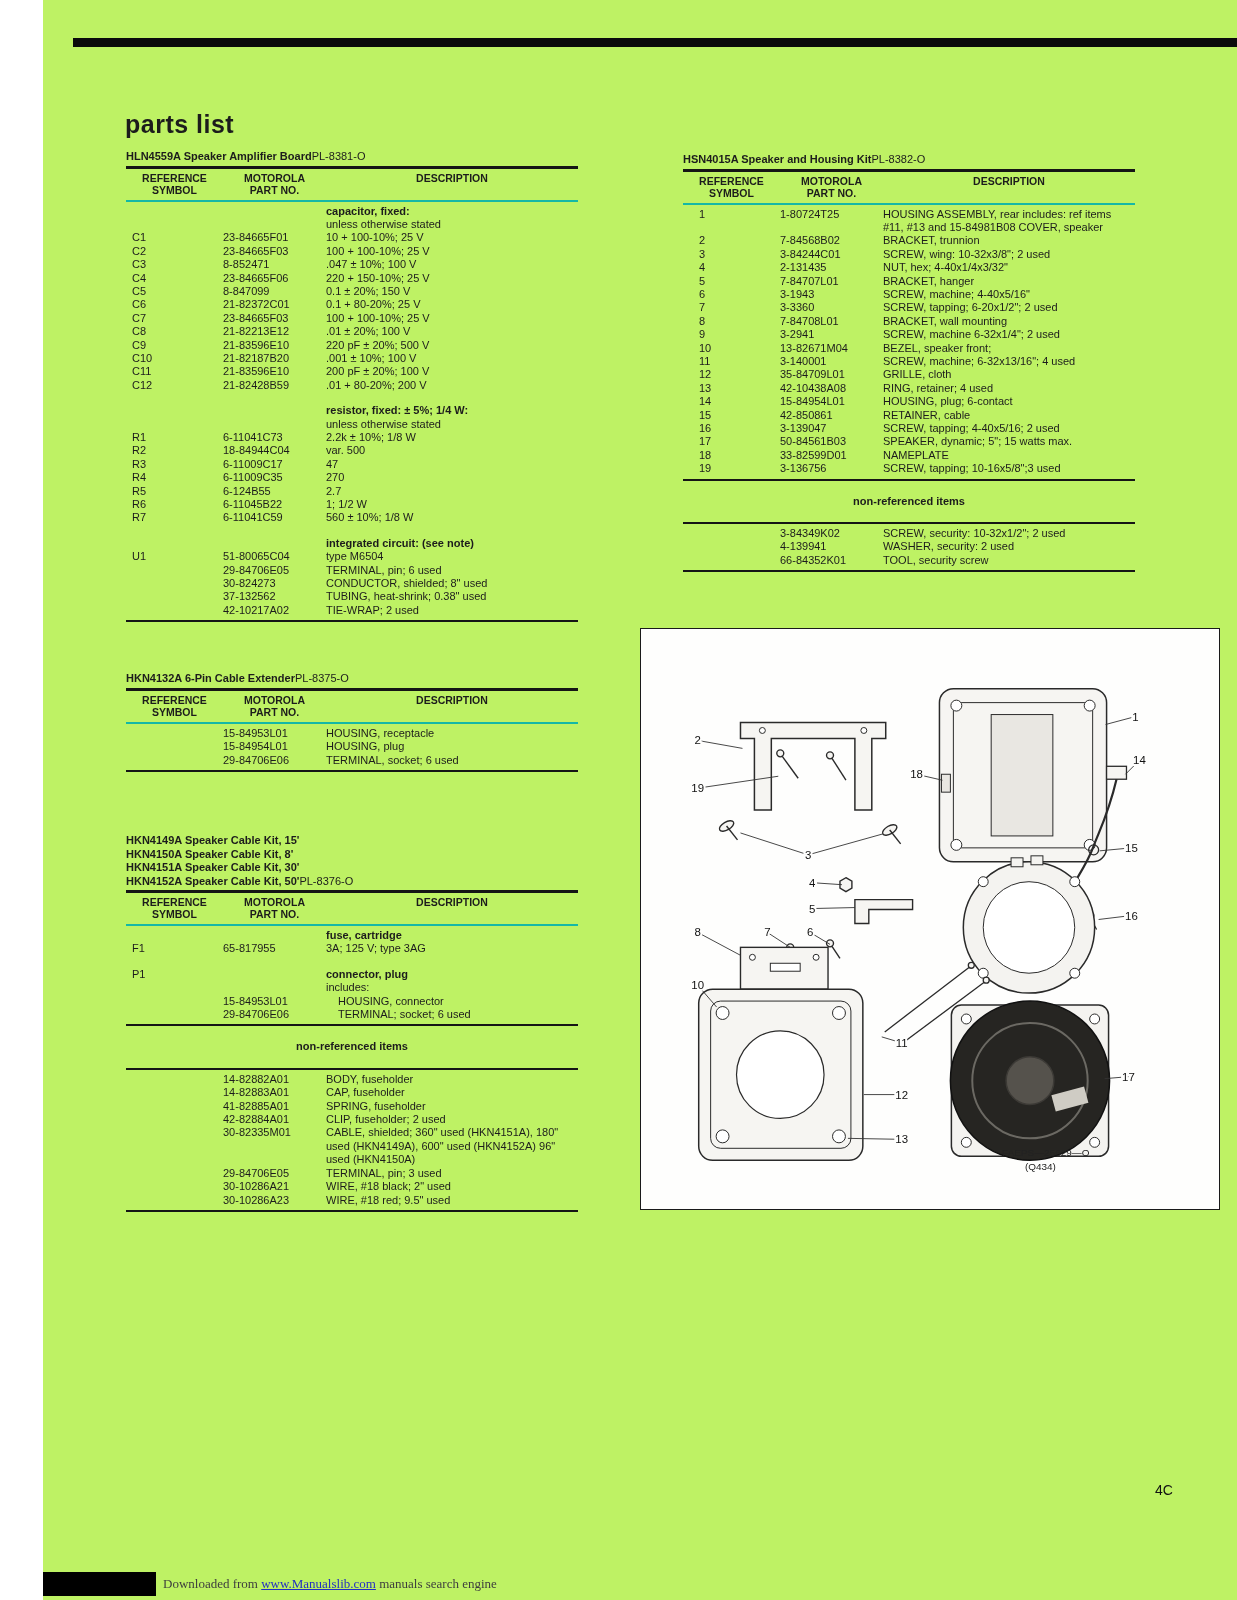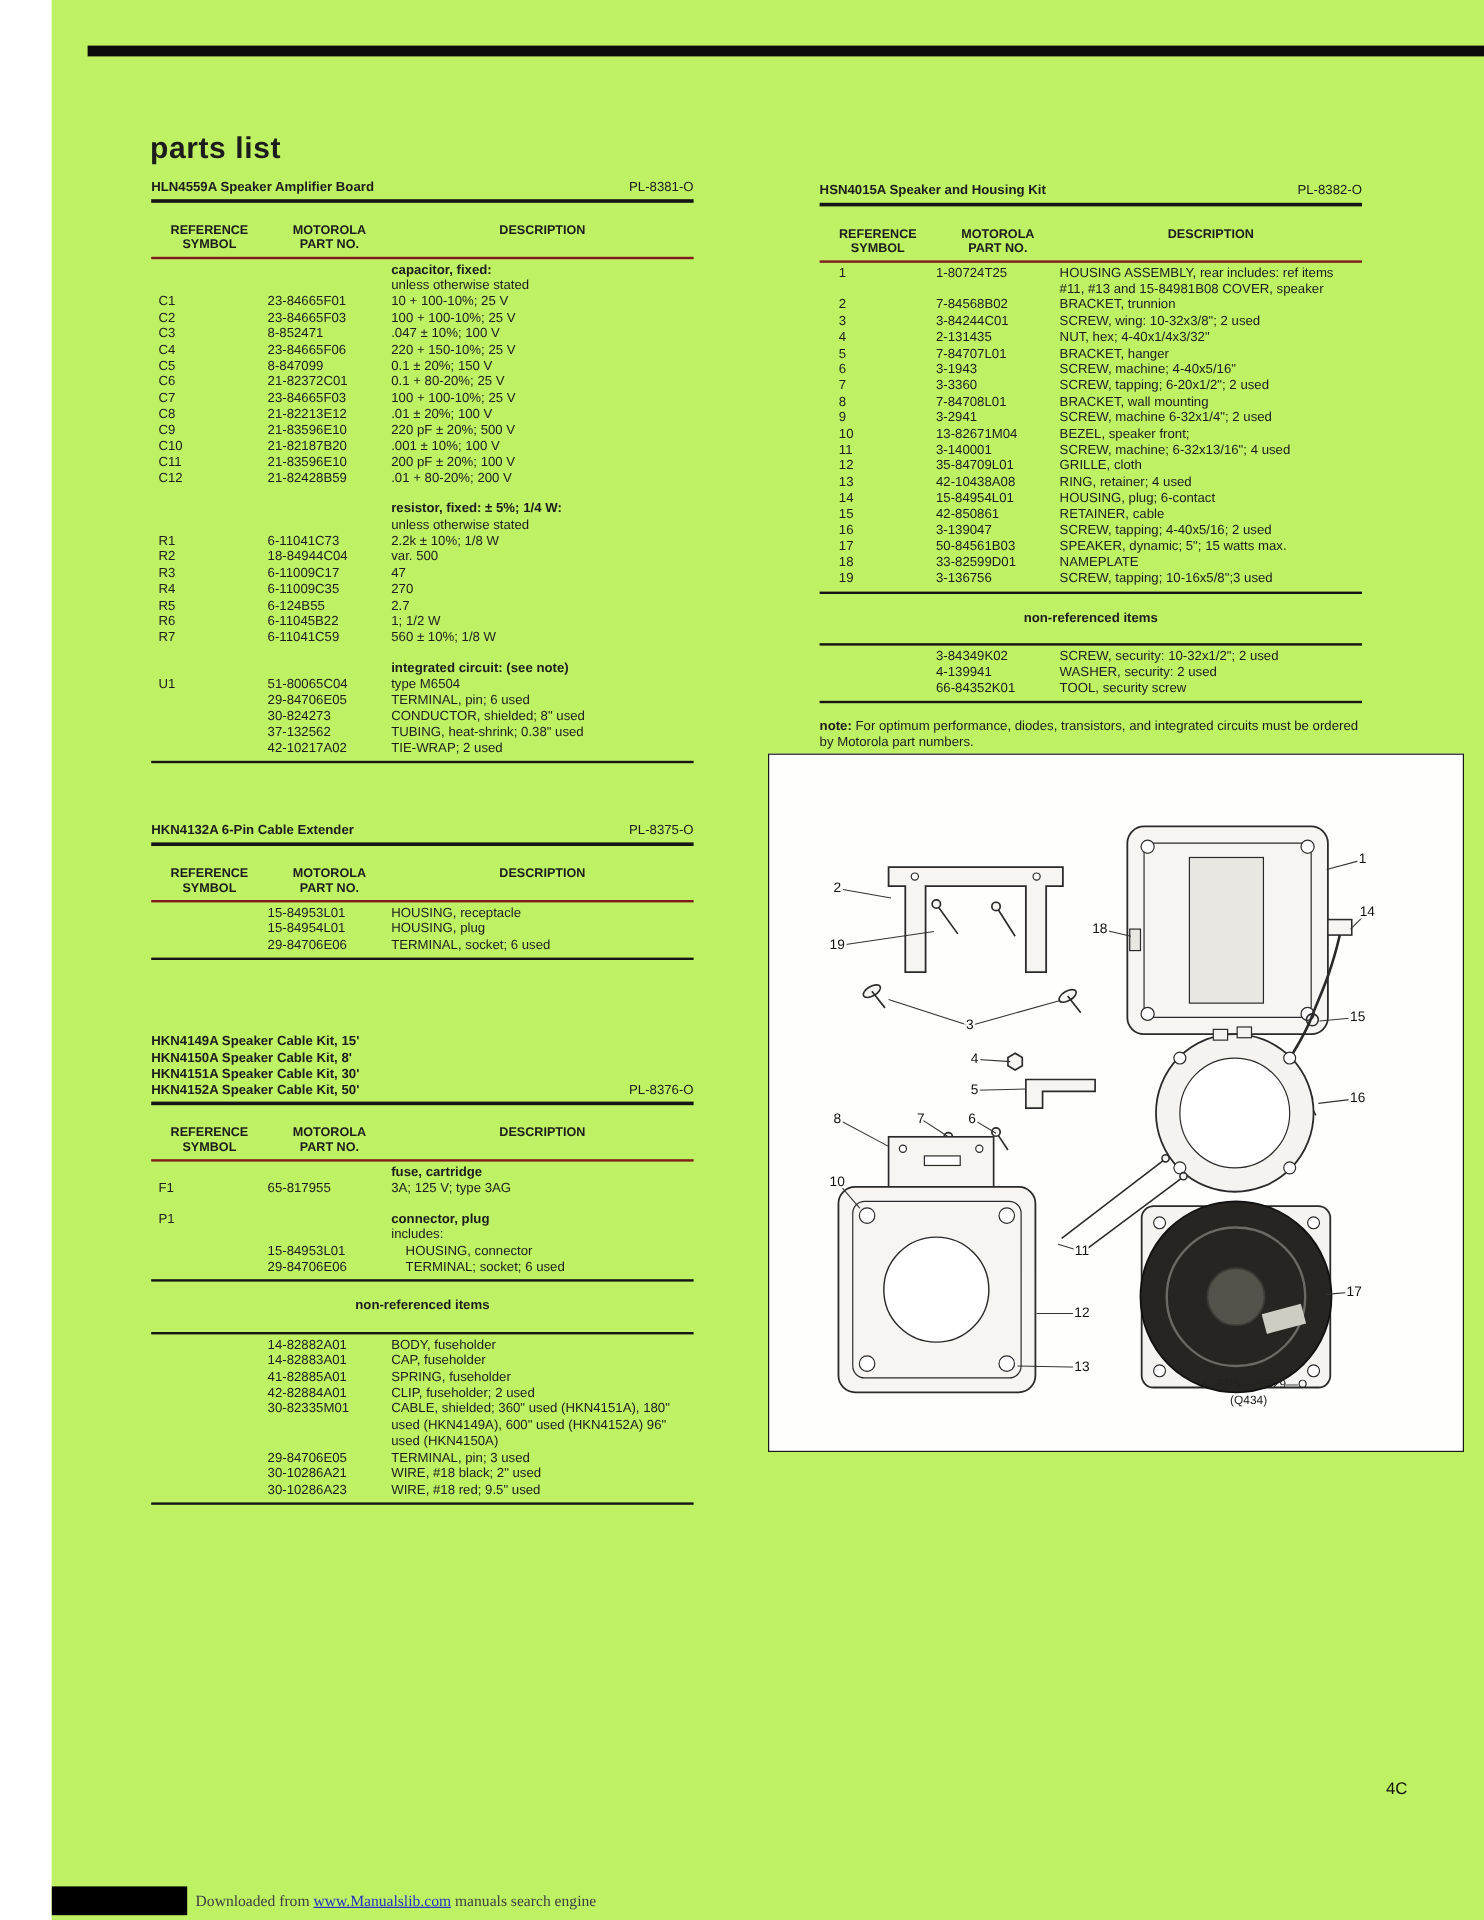--- a/index.html
+++ b/index.html
@@ -8,26 +8,26 @@
   .top-bar{position:absolute;left:30px;top:38px;width:1176px;height:9px;background:#0b0b0b;}
   .parts-title{position:absolute;left:82px;top:110px;font-size:25px;font-weight:700;letter-spacing:.5px;}
 
   .col-left{position:absolute;left:83px;top:150px;width:452px;}
   .col-right{position:absolute;left:640px;top:153px;width:452px;}
 
   .ptable{font-size:11px;line-height:13.4px;}
   #t2{margin-top:50px;}
   #t3{margin-top:62px;}
 
-  .t-title-row{display:flex;justify-content:space-between;font-size:11px;line-height:13.5px;}
+  .t-title-row{display:flex;justify-content:flex-start;font-size:11px;line-height:13.5px;}
   .t-title{font-weight:700;}
   .t-pl{font-weight:400;}
 
-  .t-head{display:flex;border-top:3px solid #151515;border-bottom:2px solid #7f1d1d;
-          margin-top:2px;padding:17px 0 4px;font-weight:700;font-size:10.5px;line-height:12px;text-align:center;justify-content:flex-end;}
+  .t-head{display:flex;border-top:3px solid #151515;border-bottom:2px solid #14b8a6;
+          margin-top:2px;padding:3px 0 4px;font-weight:700;font-size:10.5px;line-height:12px;text-align:center;justify-content:flex-end;}
   .h-c0{width:97px;}
   .h-c1{width:103px;}
   .h-c2{flex:1;}
 
   .t-body{padding-top:3px;}
   .t-row{display:flex;}
   .c-sym{width:97px;flex:none;padding-left:6px;box-sizing:border-box;}
   .numeric .c-sym{padding-left:16px;}
   .c-part{width:103px;flex:none;}
   .c-desc{flex:1;padding-right:2px;}
@@ -512,22 +512,20 @@
             <div class="c-desc">WASHER, security: 2 used</div>
           </div>
           <div class="t-row">
             <div class="c-sym"></div>
             <div class="c-part">66-84352K01</div>
             <div class="c-desc">TOOL, security screw</div>
           </div>
         </div>
         <div class="t-end"></div>
       </div>
-    <p class="note"><strong>note:</strong>
-      <span>For optimum performance, diodes, transistors, and integrated circuits must be ordered by Motorola part numbers.</span></p>
   </div>
 
   <div class="diagram">
     <svg id="diagram-svg" viewBox="0 0 580 582" width="577" height="579">
 
       <g stroke="#2a2a2a" fill="#f6f5f2" stroke-width="1.5">
         <rect x="300" y="60" width="168" height="174" rx="14"></rect>
         <rect x="314" y="74" width="140" height="146" rx="8" fill="none" stroke-width="1"></rect>
         <rect x="352" y="86" width="62" height="122" fill="#e9e7e2" stroke-width="1"></rect>
         <circle cx="317" cy="77" r="5.5" fill="#ffffff" stroke-width="1"></circle>

